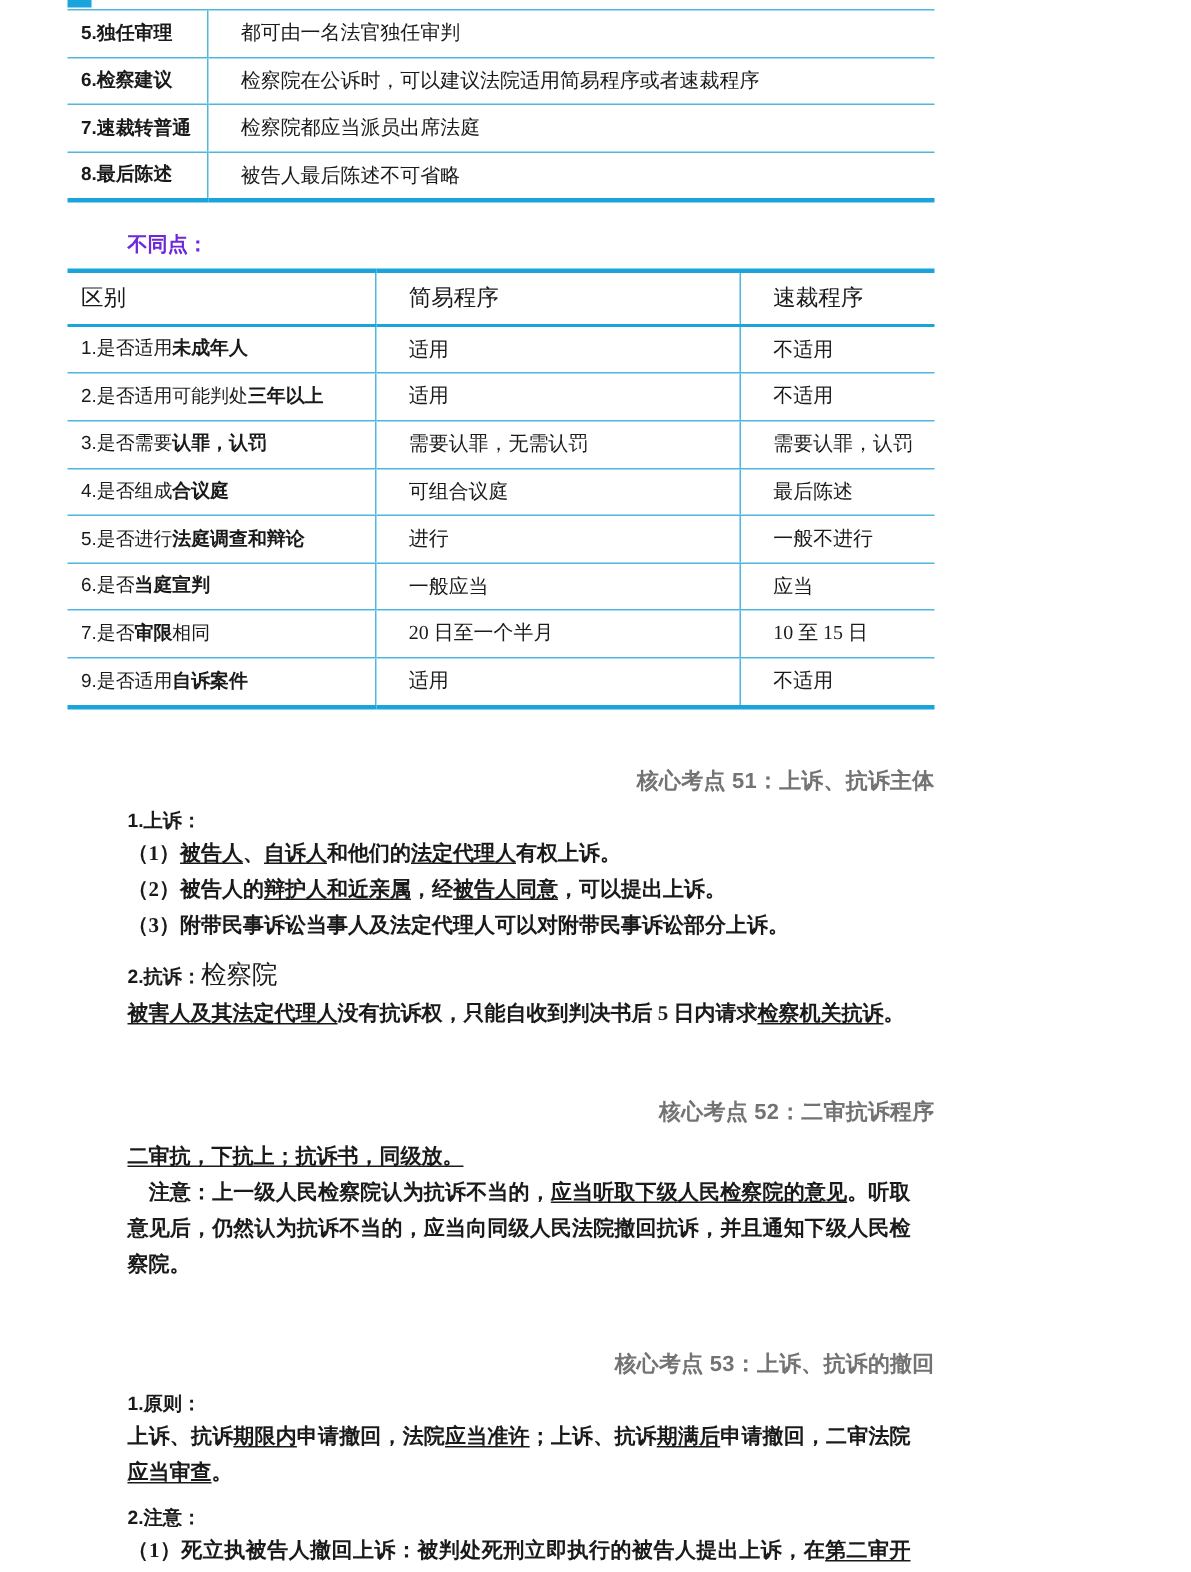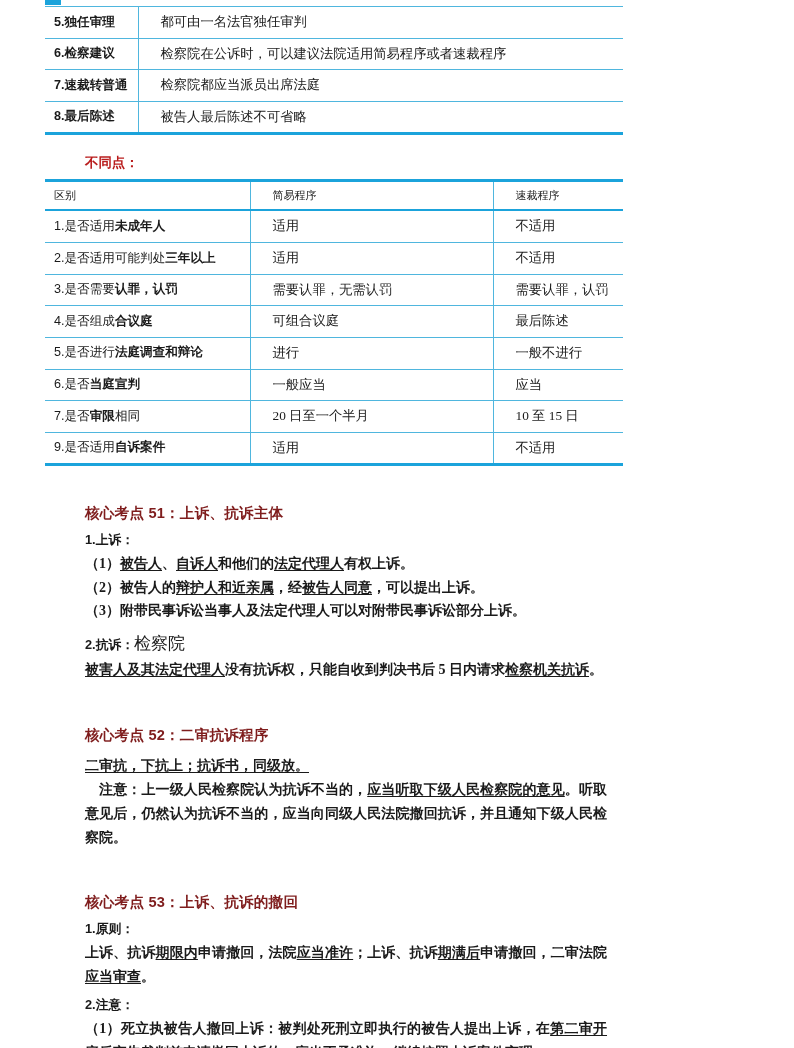--- a/index.html
+++ b/index.html
@@ -56,21 +56,21 @@
   }
   .key-cell {
     font-family: "Liberation Sans", "DejaVu Sans", sans-serif;
     font-size: 12.6px;
   }
   .key-cell b { font-weight: bold; }
   .hdr-cell {
     text-align: center;
     font-family: "Liberation Sans", "DejaVu Sans", sans-serif;
     font-weight: bold;
-    font-size: 11px;
+    font-size: 15px;
     padding-top: 6px;
     padding-bottom: 6px;
   }
 
   
   .top-fragment {
     position: absolute;
     top: 0px;
     left: 45px;
     width: 16px;
@@ -79,31 +79,32 @@
   }
 
   .table-one-wrap { padding-top: 6px; }
 
   
   .sub-label {
     font-family: "Liberation Sans", "DejaVu Sans", sans-serif;
     font-weight: bold;
     font-size: 13.4px;
     margin: 19px 0 7px 40px;
-    color: #b91c1c;
+    color: #6d28d9;
   }
 
   
   .kp-heading {
-    color: #7f1d1d;
+    color: #737373;
     font-family: "Liberation Sans", "DejaVu Sans", sans-serif;
     font-weight: bold;
     font-size: 14.6px;
     letter-spacing: 0.2px;
     margin: 0 0 0 40px;
+    text-align: right;
   }
   .sec-1 { margin-top: 38px; }
   .sec-2 { margin-top: 44px; }
   .sec-3 { margin-top: 44px; }
 
   
   .body-block { margin-left: 40px; margin-right: 16px; }
   p.line {
     margin: 0;
     font-size: 14px;

